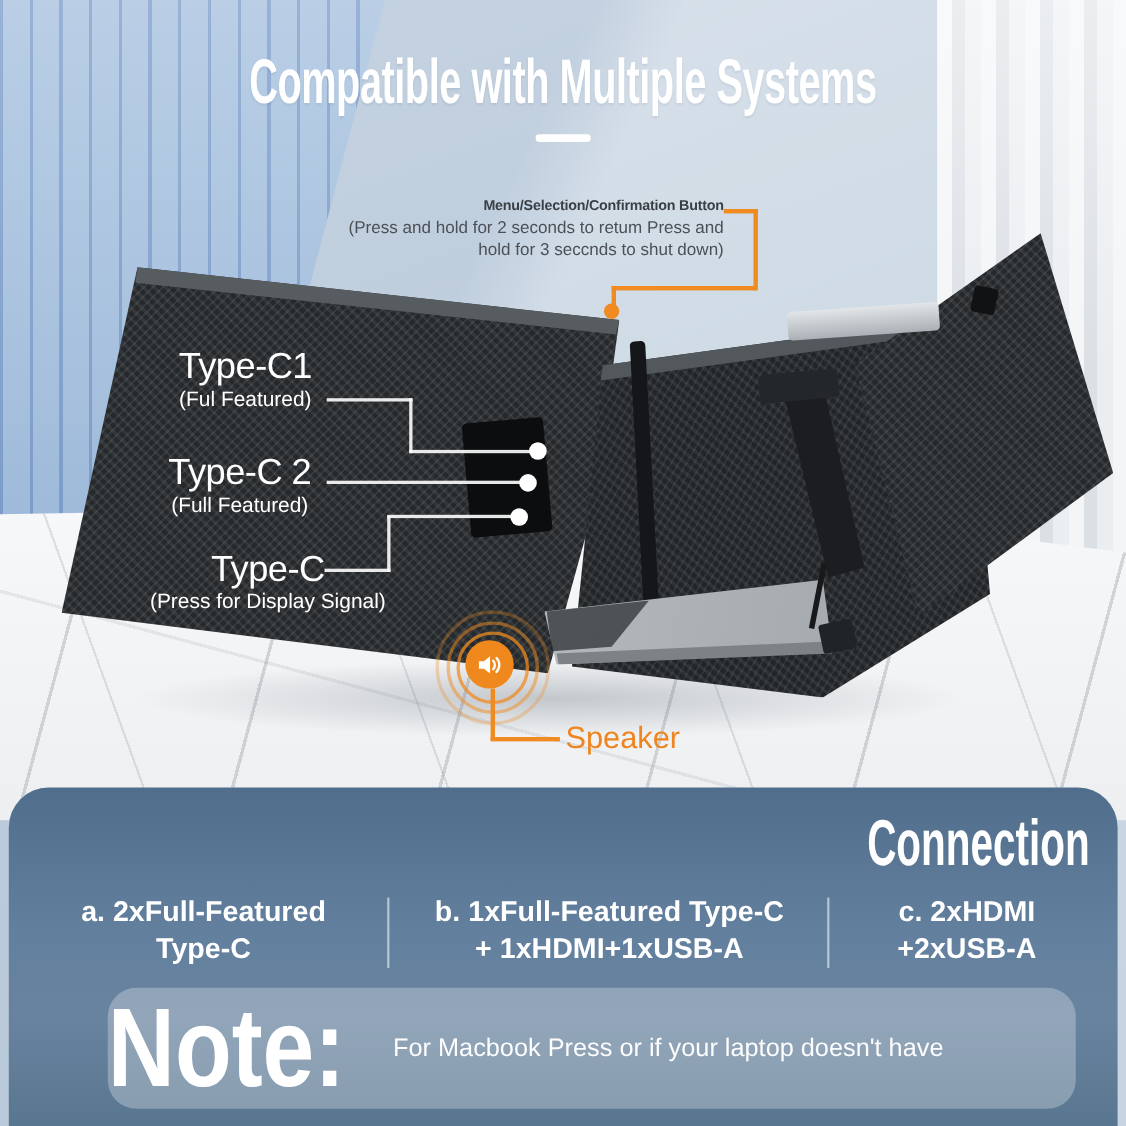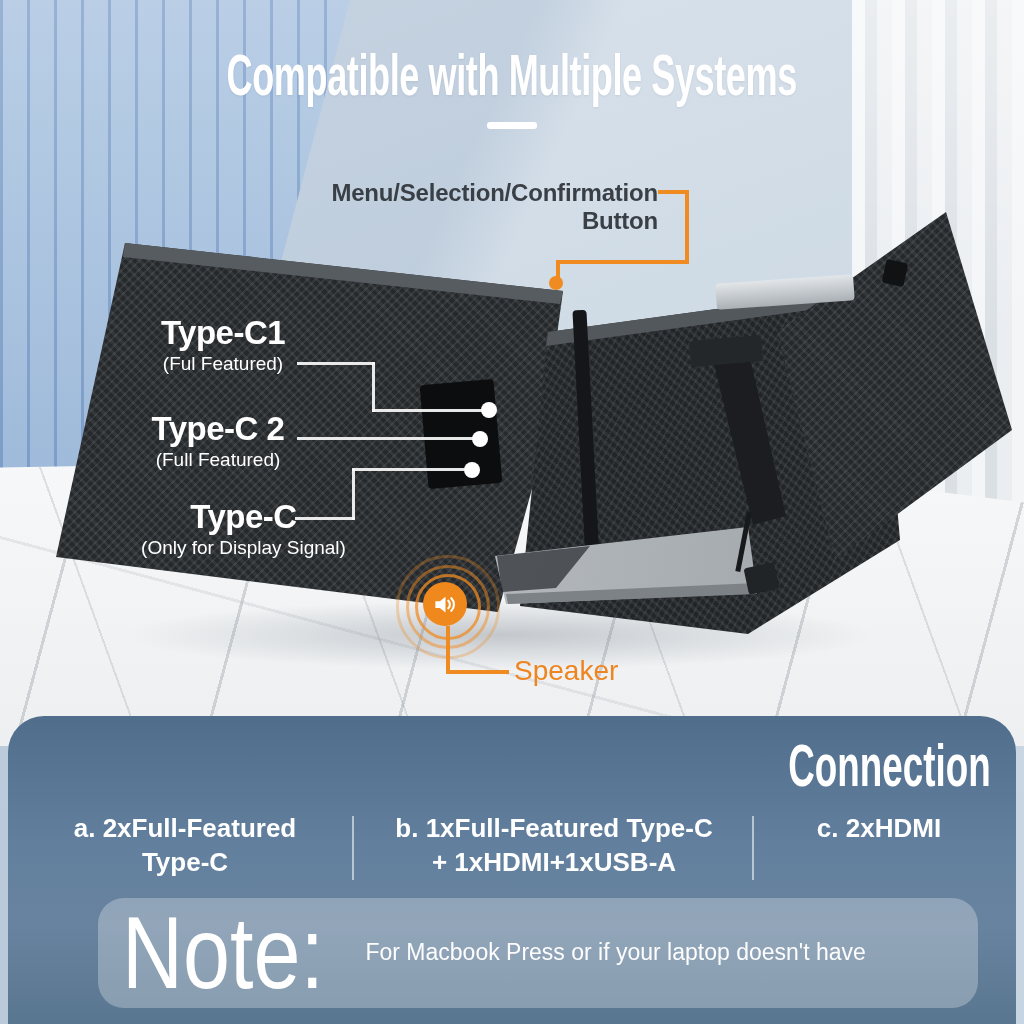--- a/index.html
+++ b/index.html
@@ -66,44 +66,44 @@
       display:flex;align-items:center;justify-content:center;}
 
   
   .cond{display:inline-block;line-height:1;white-space:nowrap;}
   .page-title{left:0;top:44px;width:1024px;text-align:center;color:#ffffff;
       font-size:44px;font-weight:800;letter-spacing:-0.5px;text-shadow:0 1px 2px rgba(60,80,100,0.10);text-decoration:underline;}
   .page-title .cond{transform:scale(0.82,1.30);transform-origin:center top;}
   .title-underline{left:487px;top:122px;width:50px;height:7px;background:#ffffff;border-radius:3px;}
 
   .menu-block{left:250px;top:179px;width:408px;text-align:right;}
-  .menu-head{font-size:24px;font-weight:700;color:#3A3F45;letter-spacing:-0.2px;}
+  .menu-head{font-size:13px;font-weight:700;color:#3A3F45;letter-spacing:-0.2px;}
   .menu-note{margin-top:4px;font-size:15.5px;color:#4B5056;line-height:1.32;}
 
   .port-block{text-align:center;color:#ffffff;}
-  .port-name{font-size:33px;font-weight:700;letter-spacing:-0.5px;line-height:1.05;}
+  .port-name{font-size:33px;font-weight:400;letter-spacing:-0.5px;line-height:1.05;}
   .port-desc{font-size:19px;font-weight:400;margin-top:2px;}
 
   .speaker-label{left:514px;top:655px;font-size:28px;font-weight:400;color:#EE8520;}
 
   
   .bottom-panel{left:8px;top:716px;width:1008px;height:308px;border-radius:36px 36px 0 0;
       background:linear-gradient(180deg,#506E8C 0%,#62809E 42%,#68839F 68%,#597690 100%);}
   .connection-title{left:0;top:16px;width:1008px;text-align:right;color:#ffffff;
       font-size:46px;font-weight:800;}
   .connection-title .cond{transform:scale(0.80,1.28);transform-origin:center top;}
   .options-row{left:0;top:96px;width:1008px;height:78px;}
   .opt{position:absolute;top:0;color:#ffffff;font-size:26px;font-weight:700;text-align:center;line-height:1.3;}
   .opt-a{left:14px;width:326px;}
   .opt-b{left:352px;width:388px;}
   .opt-c{left:748px;width:246px;}
   .vdiv{position:absolute;top:4px;width:2px;height:64px;background:rgba(255,255,255,0.55);}
   .note-bar{left:90px;top:182px;width:880px;height:110px;border-radius:26px;
       background:rgba(255,255,255,0.28);display:flex;align-items:center;}
-  .note-label{margin-left:24px;color:#ffffff;font-size:96px;font-weight:400;}
+  .note-label{color:#ffffff;font-size:96px;font-weight:700;}
   .note-label .cond{transform:scale(0.88,1.06);transform-origin:left center;}
   .note-text{margin-left:14px;color:#fdfdfe;font-size:23px;line-height:1.45;}
 </style>
 </head>
 <body>
 
 <div class="canvas">
 
   <div class="abs wall"></div>
   <div class="abs wall-band"></div>
@@ -130,38 +130,42 @@
   <div class="abs dongle-connector"></div>
   <div class="abs port-plate"></div>
 
   <div class="abs page-title">
     <span class="cond">Compatible with Multiple Systems</span>
   </div>
   <div class="abs title-underline"></div>
 
   <div class="abs menu-block">
     <div class="menu-head">Menu/Selection/Confirmation Button</div>
+    <div class="menu-note">
+      <div>(Press and hold for 2 seconds to retum Press and</div>
+      <div>hold for 3 seccnds to shut down)</div>
+    </div>
   </div>
   <div class="ol" style="left:658px;top:190px;width:31px;height:3.5px;"></div>
   <div class="ol" style="left:685px;top:190px;width:3.5px;height:74px;"></div>
   <div class="ol" style="left:556px;top:260px;width:132px;height:3.5px;"></div>
   <div class="ol" style="left:556px;top:260px;width:3.5px;height:20px;"></div>
   <div class="odot" style="left:549px;top:276px;"></div>
 
   <div class="abs port-block" style="left:138px;top:316px;width:170px;">
     <div class="port-name">Type-C1</div>
     <div class="port-desc">(Ful Featured)</div>
   </div>
   <div class="abs port-block" style="left:133px;top:412px;width:170px;">
     <div class="port-name">Type-C 2</div>
     <div class="port-desc">(Full Featured)</div>
   </div>
   <div class="abs port-block" style="left:136px;top:500px;width:215px;">
     <div class="port-name">Type-C</div>
-    <div class="port-desc">(Only for Display Signal)</div>
+    <div class="port-desc">(Press for Display Signal)</div>
   </div>
 
   <div class="cl" style="left:297px;top:362px;width:78px;height:3px;"></div>
   <div class="cl" style="left:372px;top:362px;width:3px;height:50px;"></div>
   <div class="cl" style="left:372px;top:409px;width:118px;height:3px;"></div>
   <div class="cdot" style="left:481px;top:402px;"></div>
 
   <div class="cl" style="left:297px;top:437px;width:184px;height:3px;"></div>
   <div class="cdot" style="left:472px;top:431px;"></div>
 
@@ -194,20 +198,21 @@
         <div>Type-C</div>
       </div>
       <div class="vdiv" style="left:344px;"></div>
       <div class="opt opt-b">
         <div>b. 1xFull-Featured Type-C</div>
         <div>+ 1xHDMI+1xUSB-A</div>
       </div>
       <div class="vdiv" style="left:744px;"></div>
       <div class="opt opt-c">
         <div>c. 2xHDMI</div>
+        <div>+2xUSB-A</div>
       </div>
     </div>
     <div class="abs note-bar">
       <div class="note-label">
         <span class="cond">Note:</span>
       </div>
       <div class="note-text">
         <div>For Macbook Press or if your laptop doesn't have</div>
       </div>
     </div>

